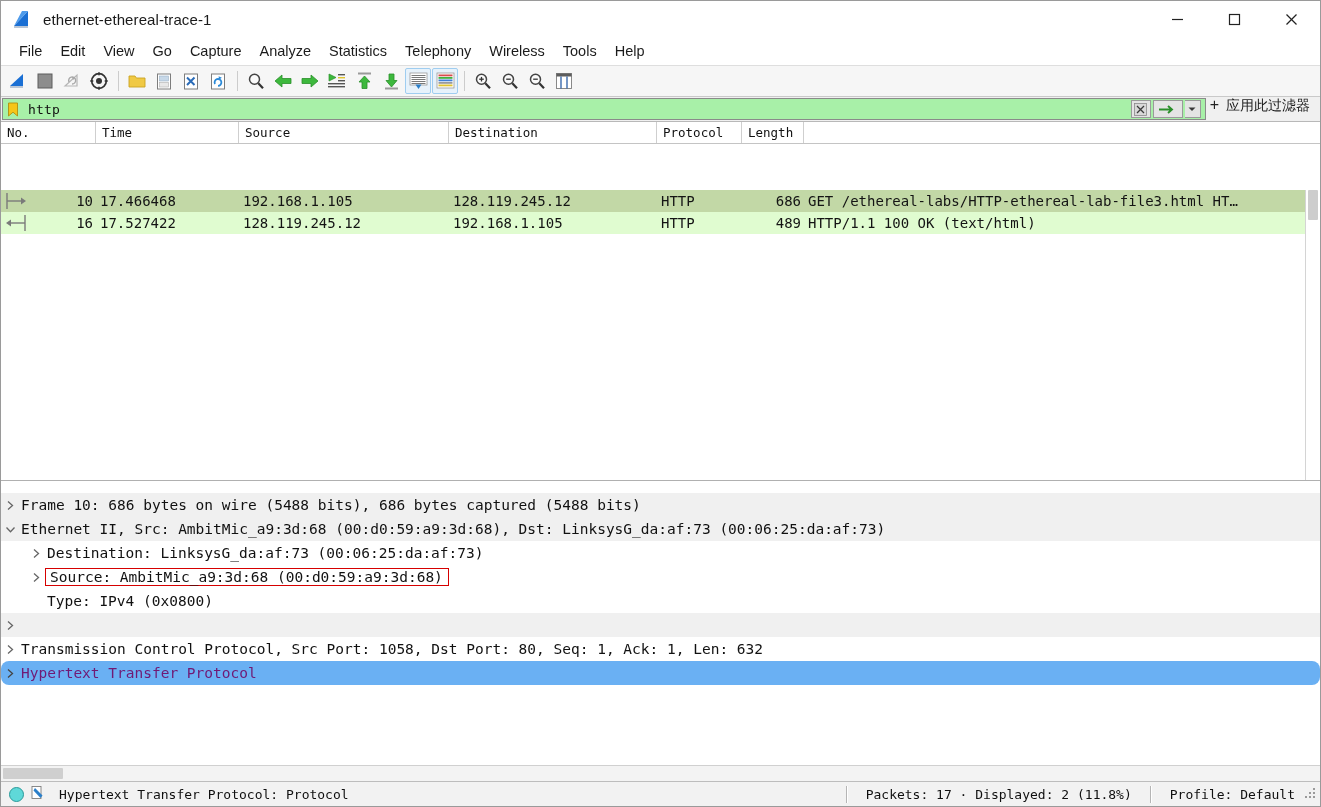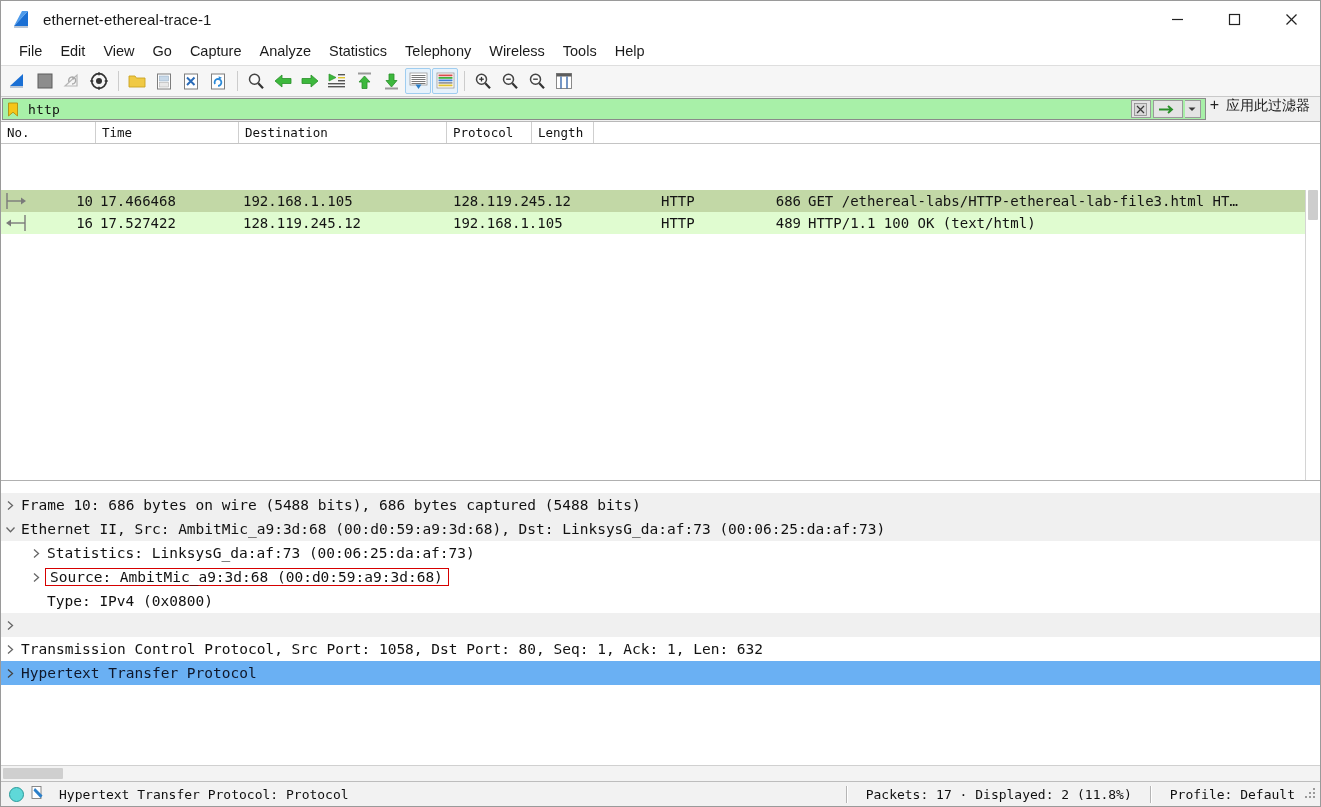--- a/index.html
+++ b/index.html
@@ -270,21 +270,21 @@
     display: flex;
     align-items: center;
     font-family: "DejaVu Sans Mono", monospace;
     font-size: 14.5px;
     color: #111111;
     white-space: nowrap;
     position: relative;
   }
   .drow.alt { background: #f0f0f0; }
   .drow.white { background: #ffffff; }
-  .drow.selected { background: #6ab0f3; color: #0f172a; }
+  .drow.selected { background: #6ab0f3; color: #701a75; border-radius: 8px; }
   .twisty {
     width: 18px;
     display: flex;
     align-items: center;
     justify-content: center;
     flex: 0 0 auto;
     color: #555;
   }
   .dtext { padding-left: 2px; }
   .dtext.boxed {
@@ -589,20 +589,21 @@
     </div>
     <div class="fplus">+</div>
     <div class="fapply">应用此过滤器</div>
   </div>
 
   <div class="packet-list">
 
     <div class="plist-headrow">
       <div class="pl-head" style="width:95px">No.</div>
       <div class="pl-head" style="width:143px">Time</div>
+      <div class="pl-head" style="width:210px">Source</div>
       <div class="pl-head" style="width:208px">Destination</div>
       <div class="pl-head" style="width:85px">Protocol</div>
       <div class="pl-head" style="width:62px">Length</div>
     </div>
 
     <div class="plist-body">
 
       <div class="prow r1">
         <div class="arrow-cell">
           <svg width="26" height="18" viewBox="0 0 26 18">
@@ -663,21 +664,21 @@
         </div>
         <div class="dtext">Ethernet II, Src: AmbitMic_a9:3d:68 (00:d0:59:a9:3d:68), Dst: LinksysG_da:af:73 (00:06:25:da:af:73)</div>
       </div>
 
       <div class="drow white" style="padding-left:26px">
         <div class="twisty">
           <svg width="9" height="11" viewBox="0 0 9 11">
               <path d="M2 1.5 L6.5 5.5 L2 9.5" fill="none" stroke="#666" stroke-width="1.3"></path>
             </svg>
         </div>
-        <div class="dtext">Statistics: LinksysG_da:af:73 (00:06:25:da:af:73)</div>
+        <div class="dtext">Destination: LinksysG_da:af:73 (00:06:25:da:af:73)</div>
       </div>
 
       <div class="drow white" style="padding-left:26px">
         <div class="twisty">
           <svg width="9" height="11" viewBox="0 0 9 11">
               <path d="M2 1.5 L6.5 5.5 L2 9.5" fill="none" stroke="#666" stroke-width="1.3"></path>
             </svg>
         </div>
         <div class="dtext boxed">Source: AmbitMic_a9:3d:68 (00:d0:59:a9:3d:68)</div>
       </div>

